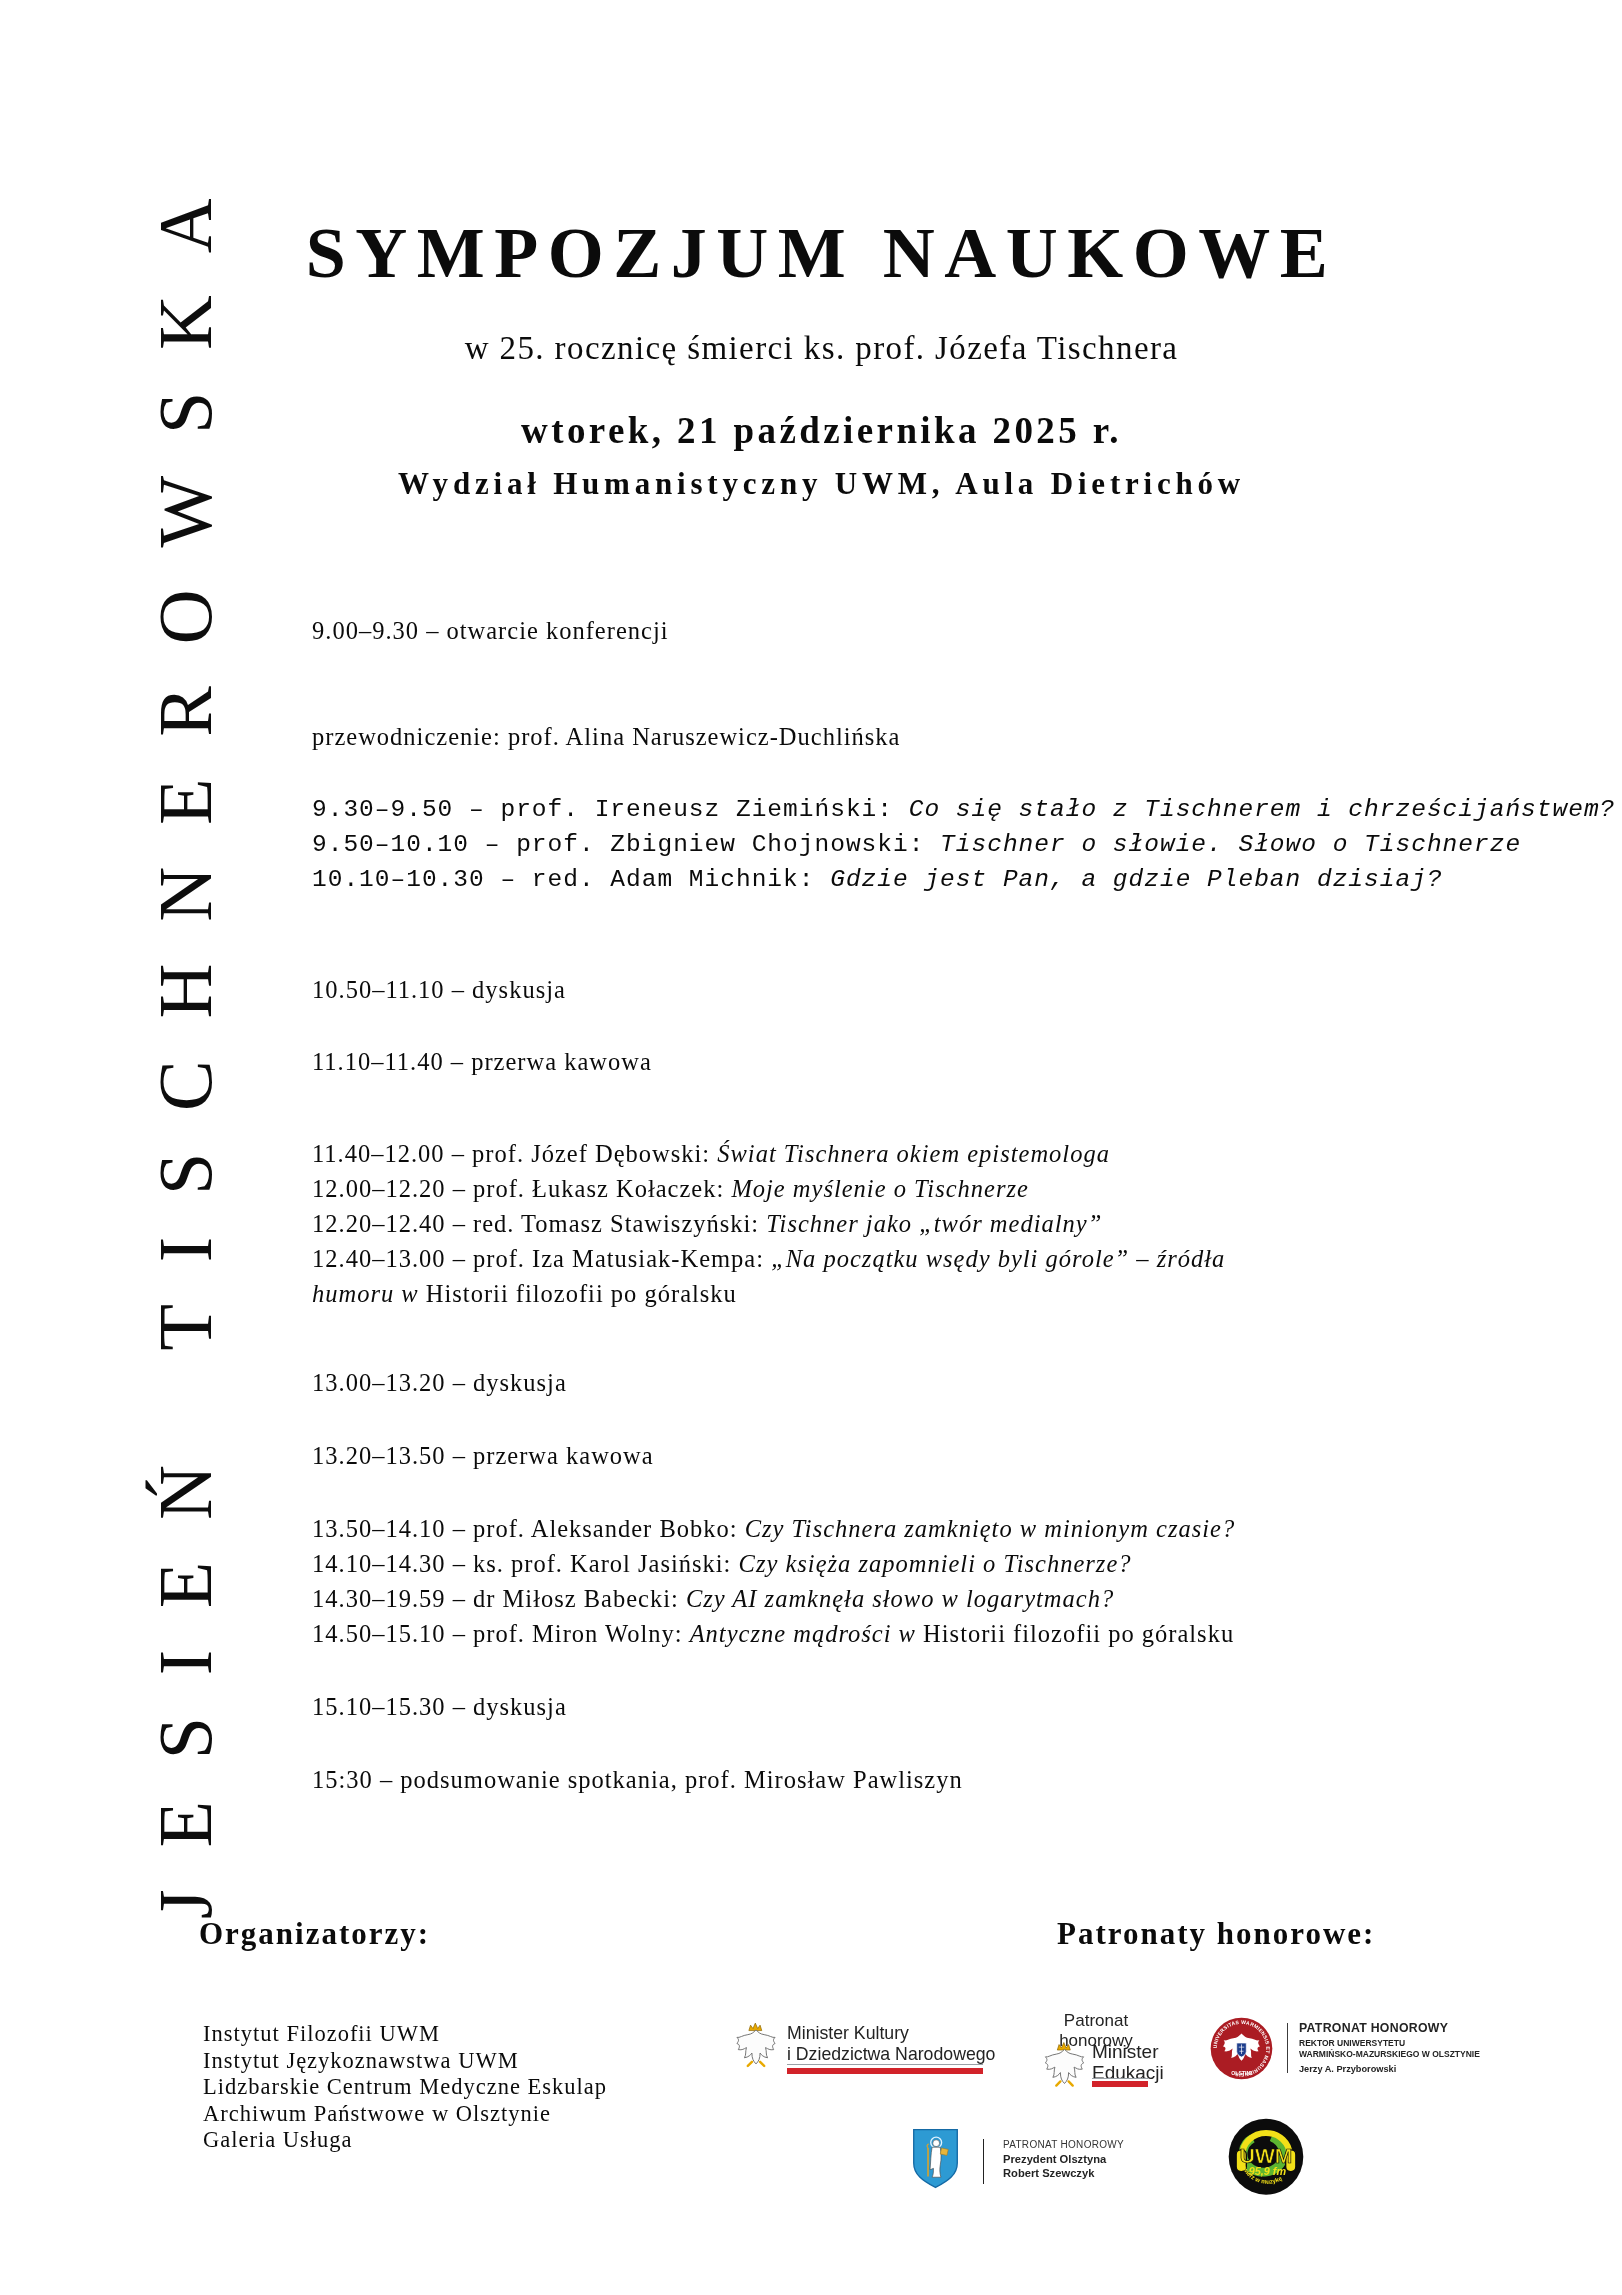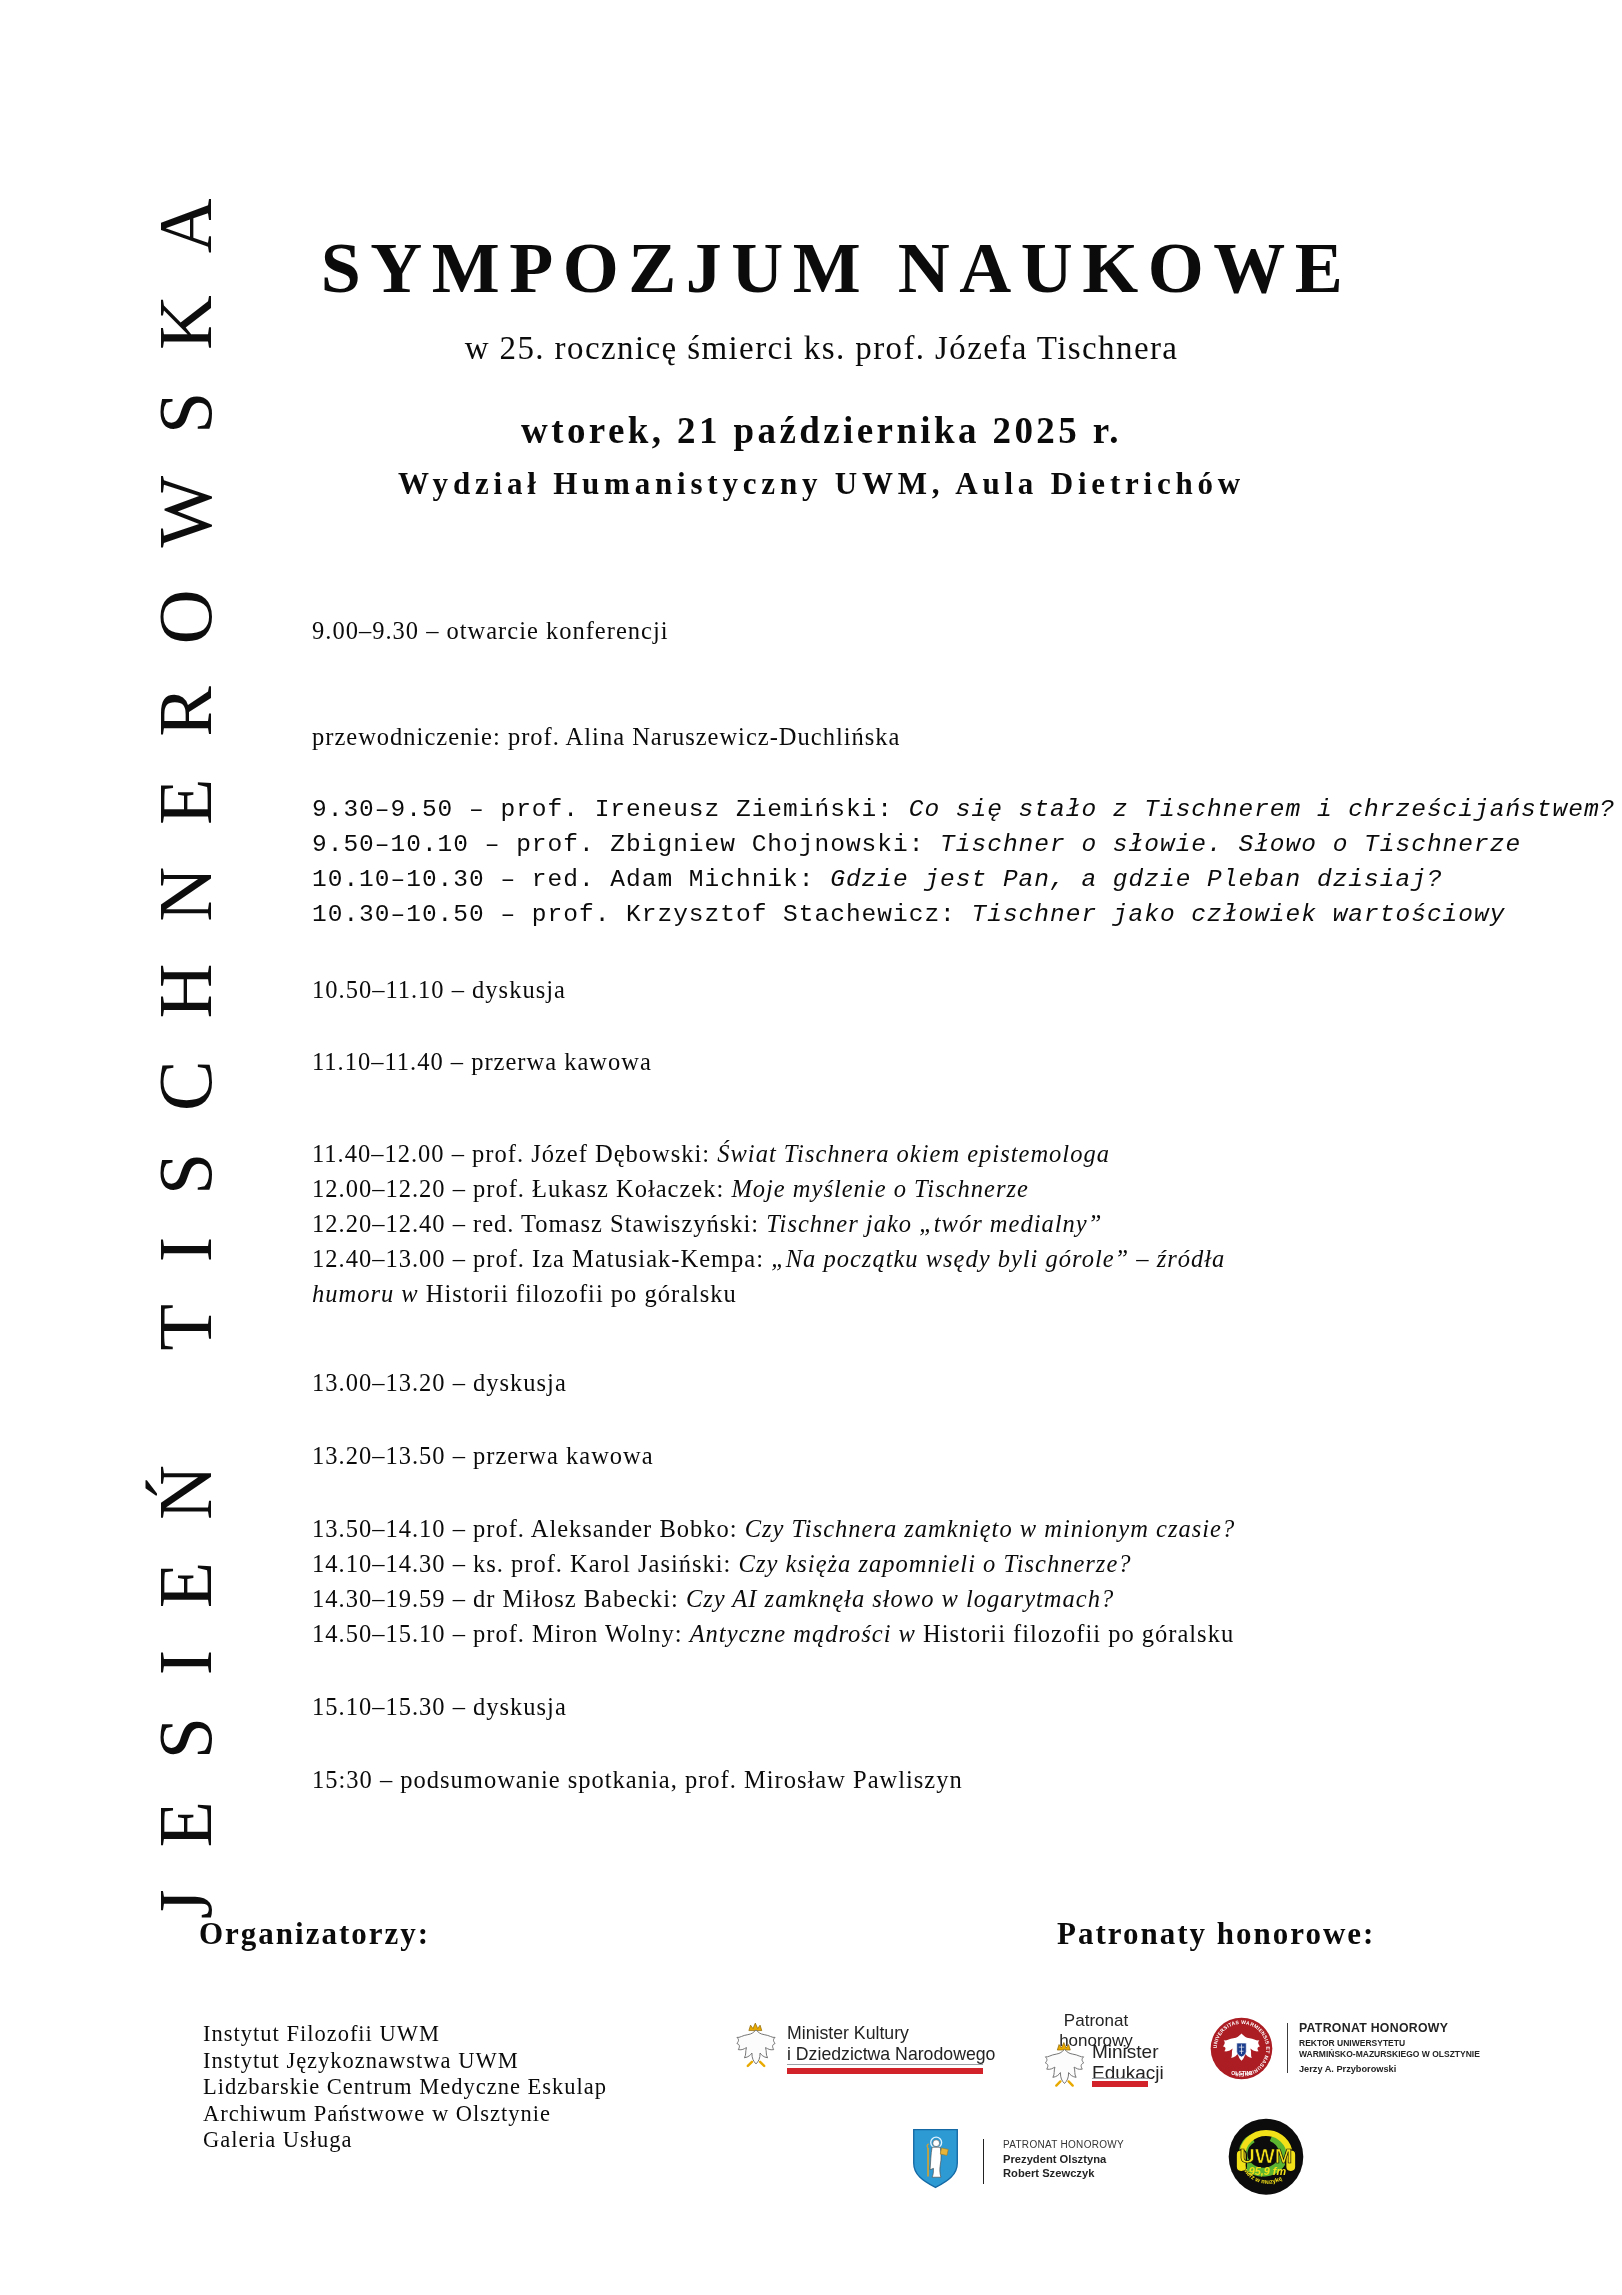--- a/index.html
+++ b/index.html
@@ -12,21 +12,21 @@
     position:absolute;left:140px;top:1919px;width:1721px;height:89px;
     transform:rotate(-90deg);transform-origin:0 0;
     display:flex;justify-content:space-between;align-items:center;
     font-size:76px;letter-spacing:0;color:#0d0d0d;
   }
   #sideText span{display:block;line-height:1;}
   #sideText span.sp{width:31px;}
 
   
   #header{left:225px;top:0;width:1193px;text-align:center;}
-  #title{margin:15px;position:absolute;left:0;top:217px;width:1193px;
+  #title{margin:0;position:absolute;left:0;top:217px;width:1193px;
          font-size:72px;font-weight:700;letter-spacing:9.5px;line-height:1;}
   #subtitle{margin:0;position:absolute;left:0;top:332px;width:1193px;
          font-size:33px;font-weight:400;letter-spacing:1.4px;line-height:1;}
   #dateLine{margin:0;position:absolute;left:0;top:412px;width:1193px;
          font-size:37px;font-weight:700;letter-spacing:3.4px;line-height:1;}
   #venueLine{margin:0;position:absolute;left:0;top:468px;width:1193px;
          font-size:31px;font-weight:700;letter-spacing:4.8px;line-height:1;}
 
   
   .sched-block{position:absolute;left:312px;width:1282px;font-size:24.5px;letter-spacing:1px;}
@@ -126,21 +126,20 @@
     <div class="sched-block" style="top: 613px;">
       <div class="sched-line"><span>9.00–9.30  –  otwarcie konferencji</span></div>
     </div>
     <div class="sched-block" style="top: 719px;">
       <div class="sched-line"><span>przewodniczenie: prof. Alina Naruszewicz-Duchlińska</span></div>
     </div>
     <div class="sched-block" style="top: 792px; font-family: Liberation Mono, monospace;">
       <div class="sched-line"><span>9.30–9.50  –  prof. Ireneusz Ziemiński: </span><span class="it">Co się stało z Tischnerem i chrześcijaństwem?</span></div>
       <div class="sched-line"><span>9.50–10.10  –  prof. Zbigniew Chojnowski: </span><span class="it">Tischner o słowie. Słowo o Tischnerze</span></div>
       <div class="sched-line"><span>10.10–10.30  –  red. Adam Michnik: </span><span class="it">Gdzie jest Pan, a gdzie Pleban dzisiaj?</span></div>
-      <div class="sched-line"><span>10.30–10.50  –  prof. Krzysztof Stachewicz: </span><span class="it">Tischner jako człowiek wartościowy</span></div>
     </div>
     <div class="sched-block" style="top: 972px;">
       <div class="sched-line"><span>10.50–11.10  –  dyskusja</span></div>
     </div>
     <div class="sched-block" style="top: 1044px;">
       <div class="sched-line"><span>11.10–11.40  –  przerwa kawowa</span></div>
     </div>
     <div class="sched-block" style="top: 1136px;">
       <div class="sched-line"><span>11.40–12.00  –  prof. Józef Dębowski: </span><span class="it">Świat Tischnera okiem epistemologa</span></div>
       <div class="sched-line"><span>12.00–12.20  –  prof. Łukasz Kołaczek: </span><span class="it">Moje myślenie o Tischnerze</span></div>

